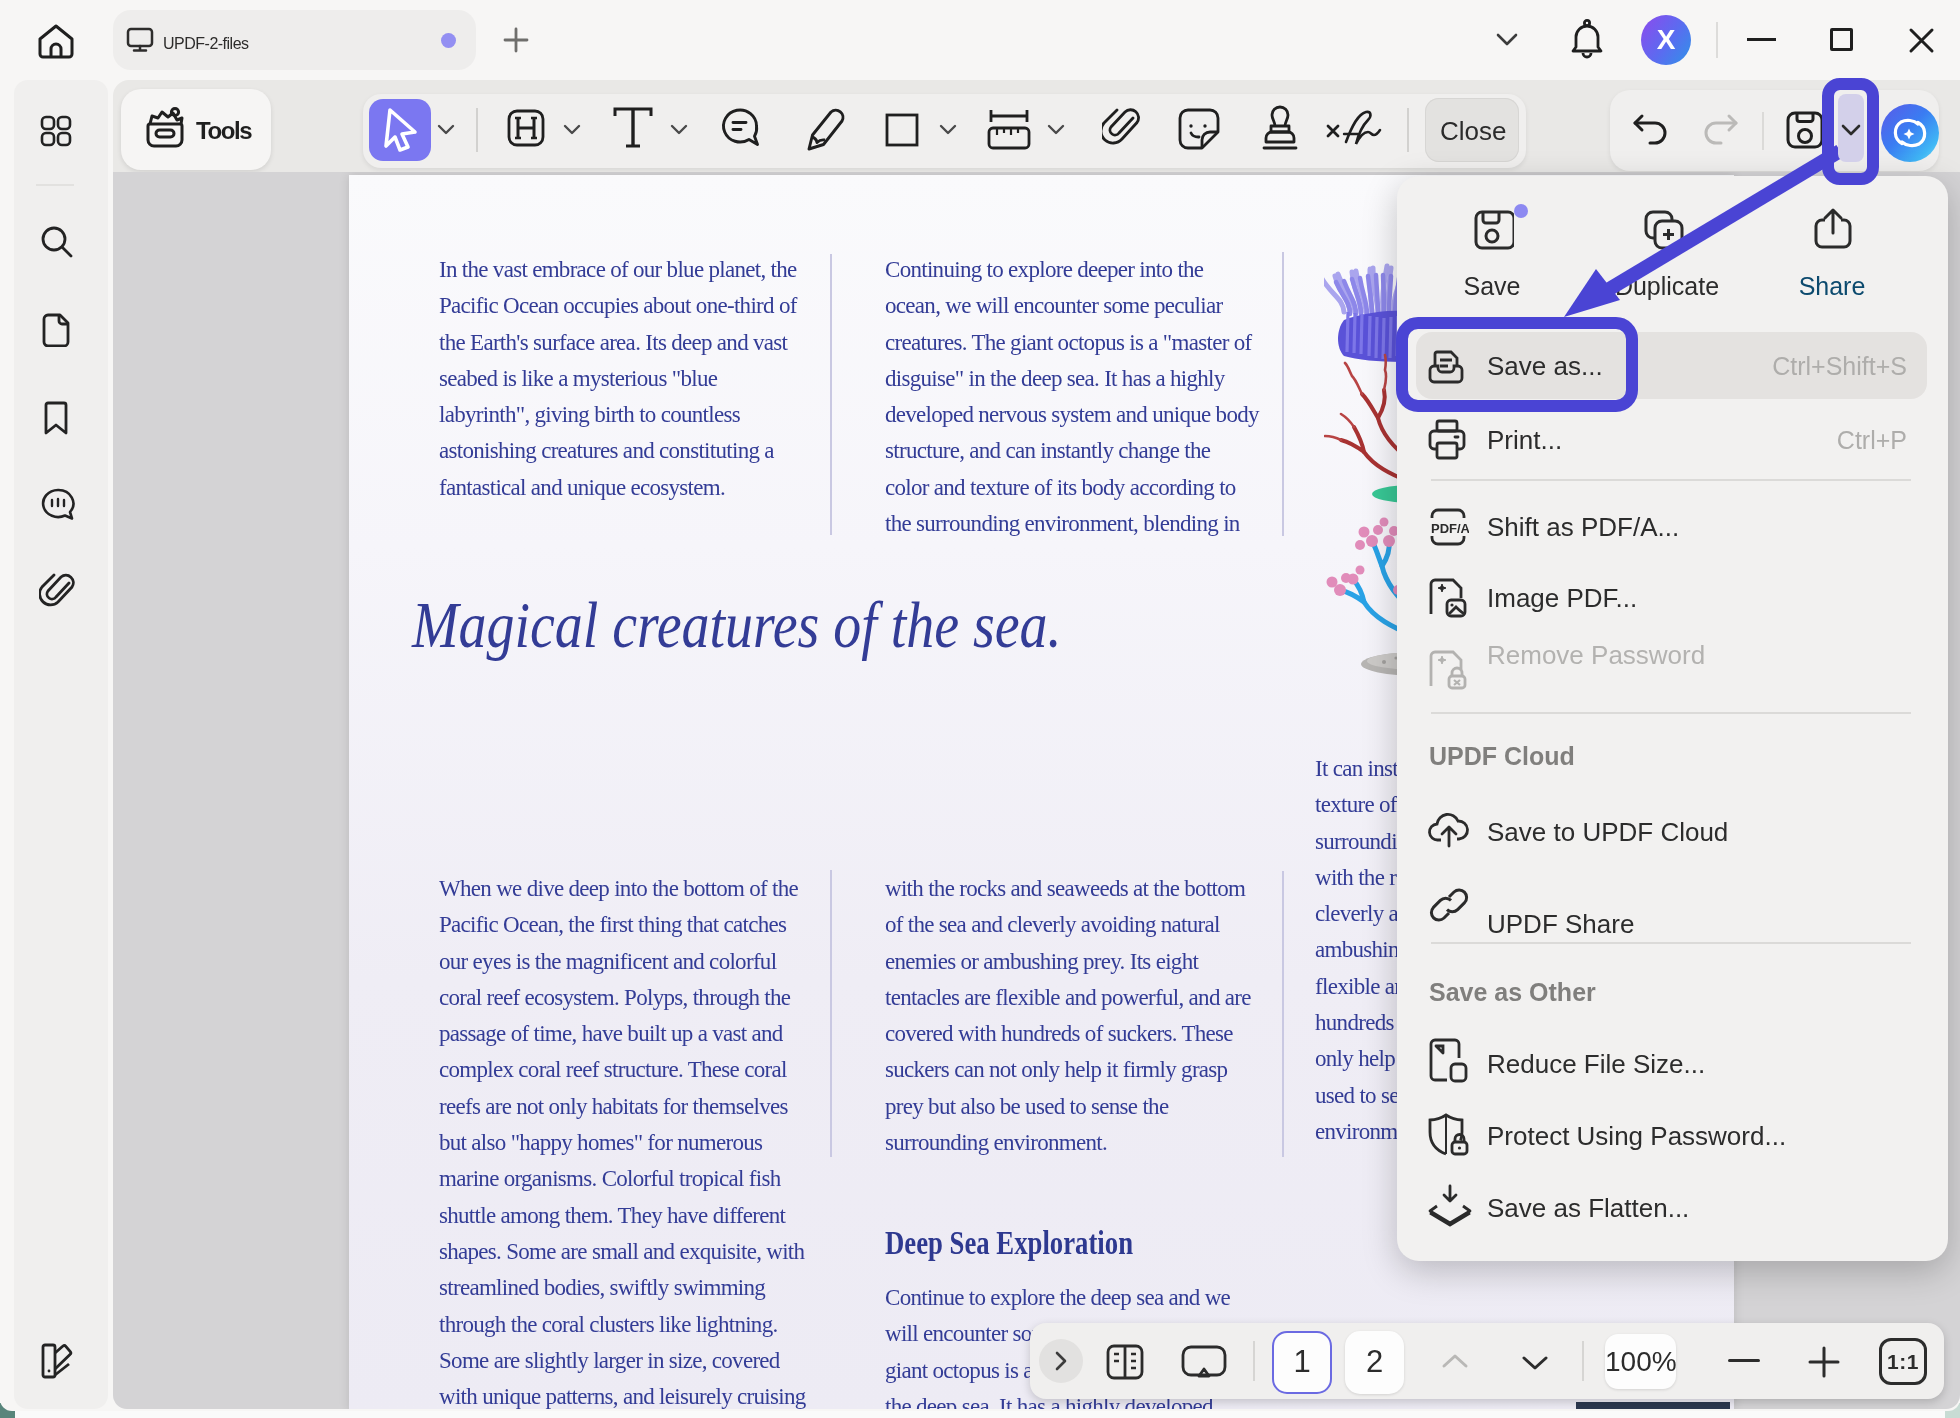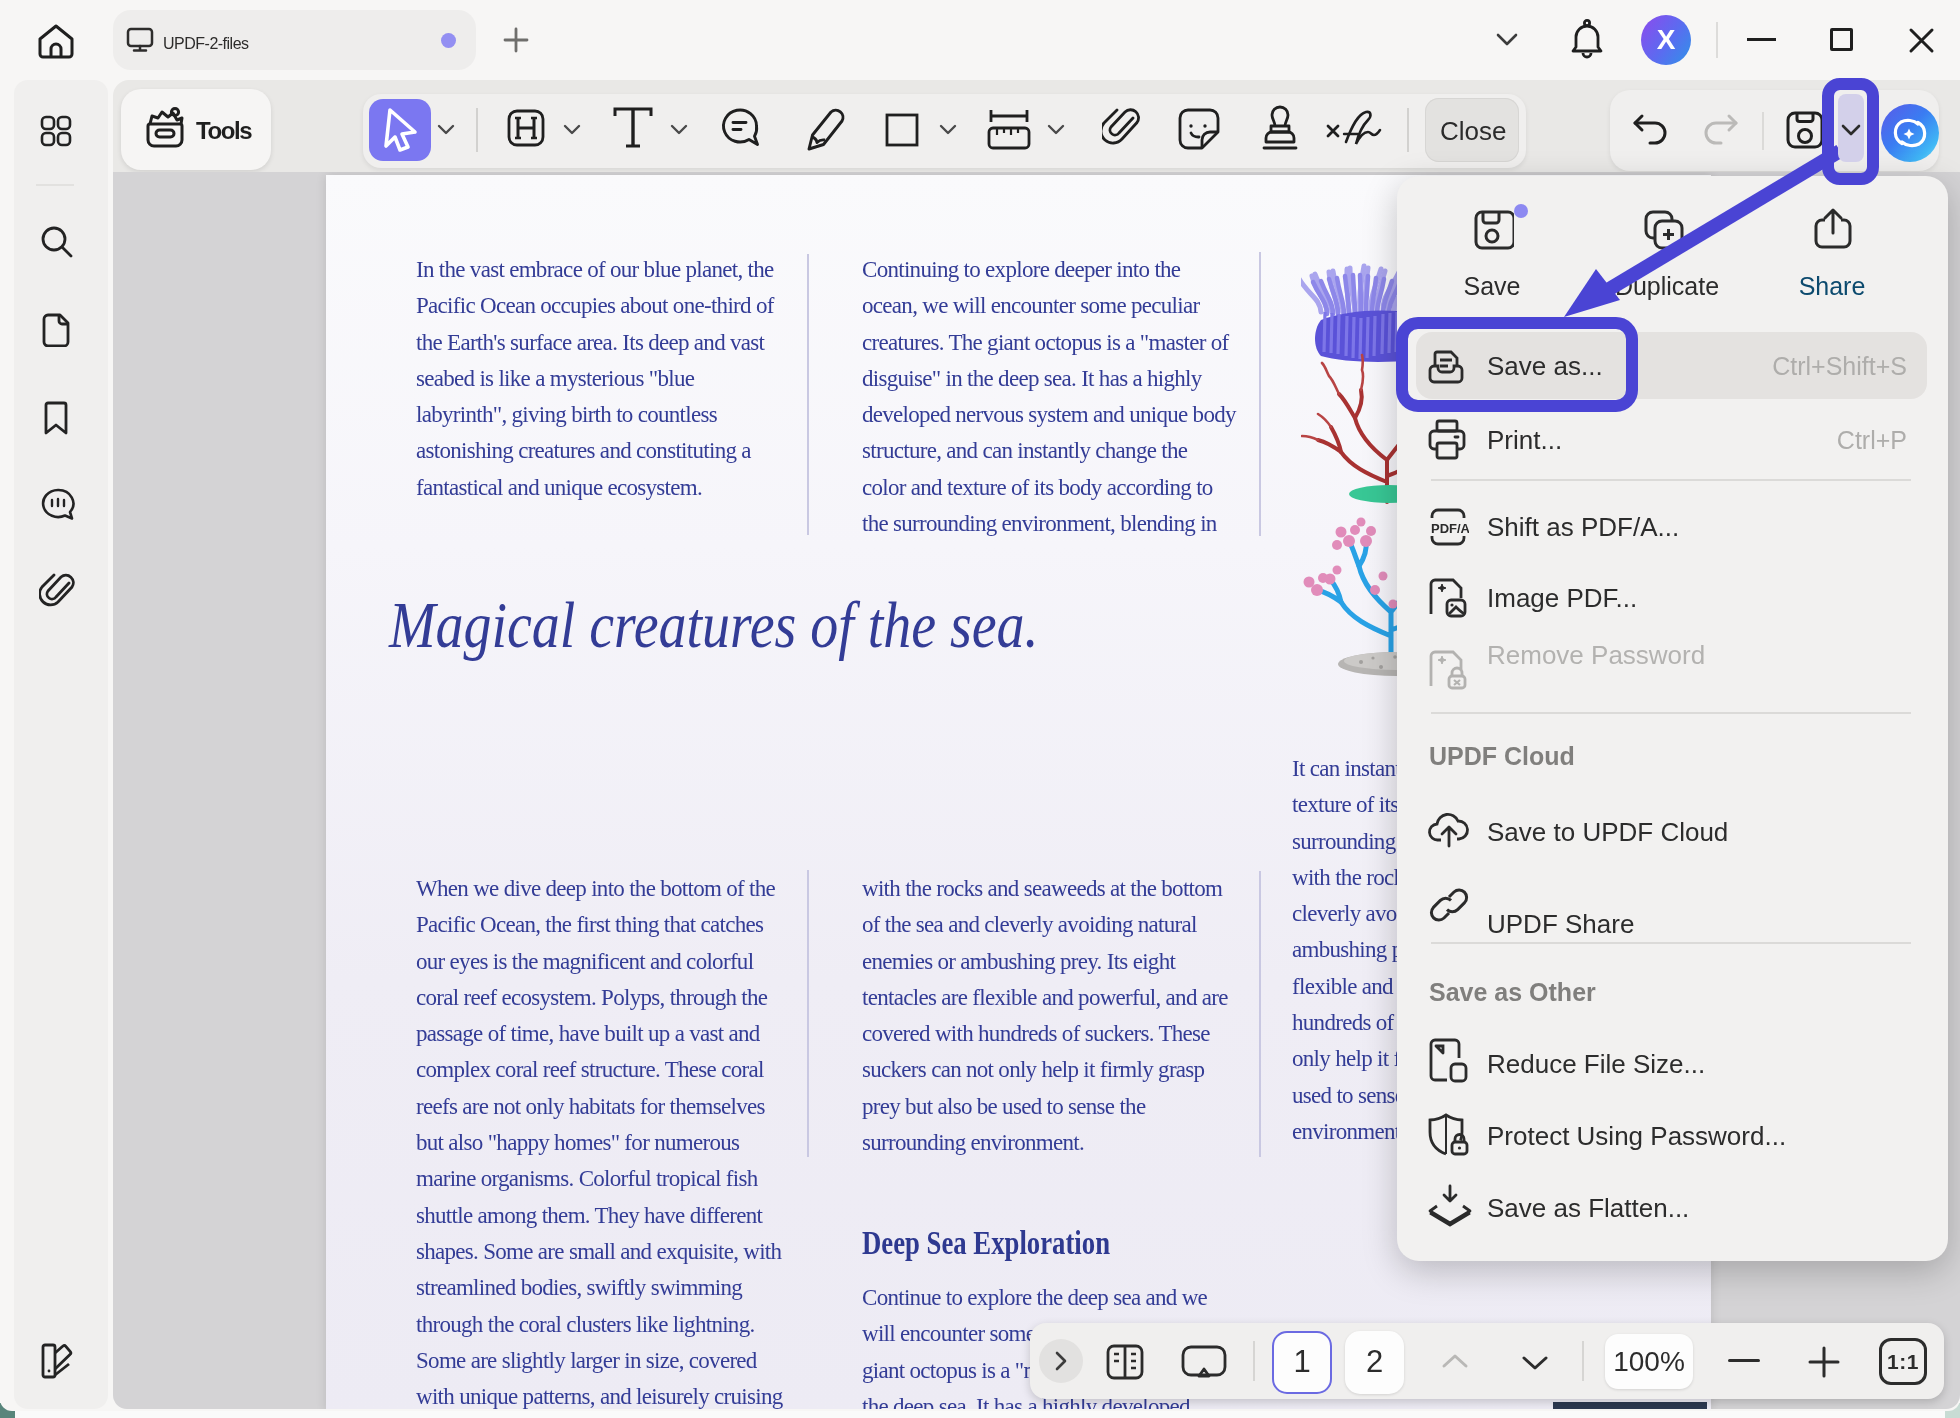--- a/index.html
+++ b/index.html
@@ -25,21 +25,21 @@
   #toolsbtn { left:121px; top:89px; width:150px; height:81px; background:#f6f5f4; border-radius:20px; box-shadow:0 2px 5px rgba(0,0,0,0.10); }
   #toolstext { left:196px; top:117px; font-size:24px; letter-spacing:-1.4px; font-weight:bold; color:#1f1f1f; }
   #toolpanel { left:363px; top:94px; width:1163px; height:74px; background:#f0efee; border-radius:18px; box-shadow:0 2px 5px rgba(0,0,0,0.08); }
   #cursorbtn { left:369px; top:99px; width:62px; height:62px; background:#7b77f1; border-radius:14px; }
   .vsep { width:2px; height:44px; background:#d2d1cf; top:108px; }
   #closebtn { left:1425px; top:98px; width:94px; height:64px; background:#e3e2e0; border-radius:14px; box-shadow:inset 0 0 0 1px #d7d6d4; }
   #closetext { left:1440px; top:116px; font-size:26px; color:#2b2b2b; }
   #undopanel { left:1610px; top:90px; width:329px; height:81px; background:#f0efee; border-radius:20px; box-shadow:0 2px 5px rgba(0,0,0,0.08); }
   
   #canvas { left:113px; top:172px; width:1847px; height:1237px; background:#d4d3d5; border-radius:0 0 14px 14px; overflow:hidden; }
-  #page { left:213px; top:3px; width:1385px; height:1237px; background:linear-gradient(180deg,#fafafc 0%,#f6f5fa 30%,#efedf5 65%,#edebf4 100%); box-shadow:0 0 10px rgba(0,0,0,0.12); }
+  #page { left:236px; top:3px; width:1385px; height:1237px; background:linear-gradient(180deg,#fafafc 0%,#f6f5fa 30%,#efedf5 65%,#edebf4 100%); box-shadow:0 0 10px rgba(0,0,0,0.12); }
   .doctext { font-family:"Liberation Serif", serif; color:#333c96; font-size:23px; letter-spacing:-0.7px; line-height:36.3px; white-space:nowrap; }
   .colsep { width:2px; background:#c9c8e2; }
   
   #bottombar { left:1030px; top:1323px; width:914px; height:76px; background:#f0efee; border-radius:16px; box-shadow:0 3px 10px rgba(0,0,0,0.18); }
   .bb { position:absolute; }
   
   #menu { left:1397px; top:176px; width:551px; height:1085px; background:#f2f1f0; border-radius:22px; box-shadow:0 10px 35px rgba(0,0,0,0.22); }
   .mi-label { position:absolute; left:90px; font-size:26px; color:#2c2c2c; white-space:nowrap; }
   .mi-label.grey { color:#b3b2b0; }
   .mshort { position:absolute; right:41px; font-size:25px; color:#aeadab; }
@@ -391,21 +391,21 @@
   <div class="bb" style="left:223px; top:18px; width:2px; height:40px; background:#d6d5d3;"></div>
   <div class="bb" style="left:242px; top:8px; width:60px; height:63px; background:#fdfdfd; border:2.5px solid #6b6ae2; border-radius:15px; font-size:31px; color:#2c2c2c; text-align:center; line-height:58px;">1</div>
   <div class="bb" style="left:315px; top:8px; width:59px; height:63px; background:#fdfdfd; border-radius:15px; font-size:31px; color:#2c2c2c; text-align:center; line-height:61px; box-shadow:0 1px 3px rgba(0,0,0,0.12);">2</div>
   <svg class="bb" style="left:411px; top:29px;" width="28" height="18" viewBox="0 0 28 18" fill="none" stroke="#b9b8b6" stroke-width="3" stroke-linecap="round" stroke-linejoin="round">
       <path d="M3,14 L14,4 L25,14"></path>
     </svg>
   <svg class="bb" style="left:491px; top:31px;" width="28" height="18" viewBox="0 0 28 18" fill="none" stroke="#2c2c2c" stroke-width="3" stroke-linecap="round" stroke-linejoin="round">
       <path d="M3,4 L14,14 L25,4"></path>
     </svg>
   <div class="bb" style="left:552px; top:18px; width:2px; height:40px; background:#d6d5d3;"></div>
-  <div class="bb" style="left:575px; top:11px; width:88px; height:55px; background:#fdfdfd; border-radius:13px; font-size:28px; color:#2c2c2c; text-align:center; line-height:55px; box-shadow:0 1px 3px rgba(0,0,0,0.12);">100%</div>
+  <div class="bb" style="left:575px; top:11px; width:71px; height:55px; background:#fdfdfd; border-radius:13px; font-size:28px; color:#2c2c2c; text-align:center; line-height:55px; box-shadow:0 1px 3px rgba(0,0,0,0.12);">100%</div>
   <div class="bb" style="left:698px; top:36px; width:32px; height:3px; background:#2c2c2c; border-radius:2px;"></div>
   <svg class="bb" style="left:777px; top:22px;" width="34" height="34" viewBox="0 0 34 34" stroke="#2c2c2c" stroke-width="3" stroke-linecap="round">
       <path d="M17,3 V31 M3,17 H31"></path>
     </svg>
   <div class="bb" style="left:849px; top:15px; width:48px; height:47px; border:3px solid #2c2c2c; border-radius:12px; font-size:21px; font-weight:bold; color:#2c2c2c; text-align:center; line-height:41px; letter-spacing:0.5px;">1:1</div>
 </div>
 
 <svg class="abs" style="left:1540px; top:130px; pointer-events:none; z-index:40;" width="345" height="210" viewBox="0 0 345 210">
   <path d="M300,21 L66,161" stroke="#4a44d4" stroke-width="14" fill="none"></path>
   <path d="M24,187 L56,139 L80,170 Z" fill="#4a44d4"></path>

